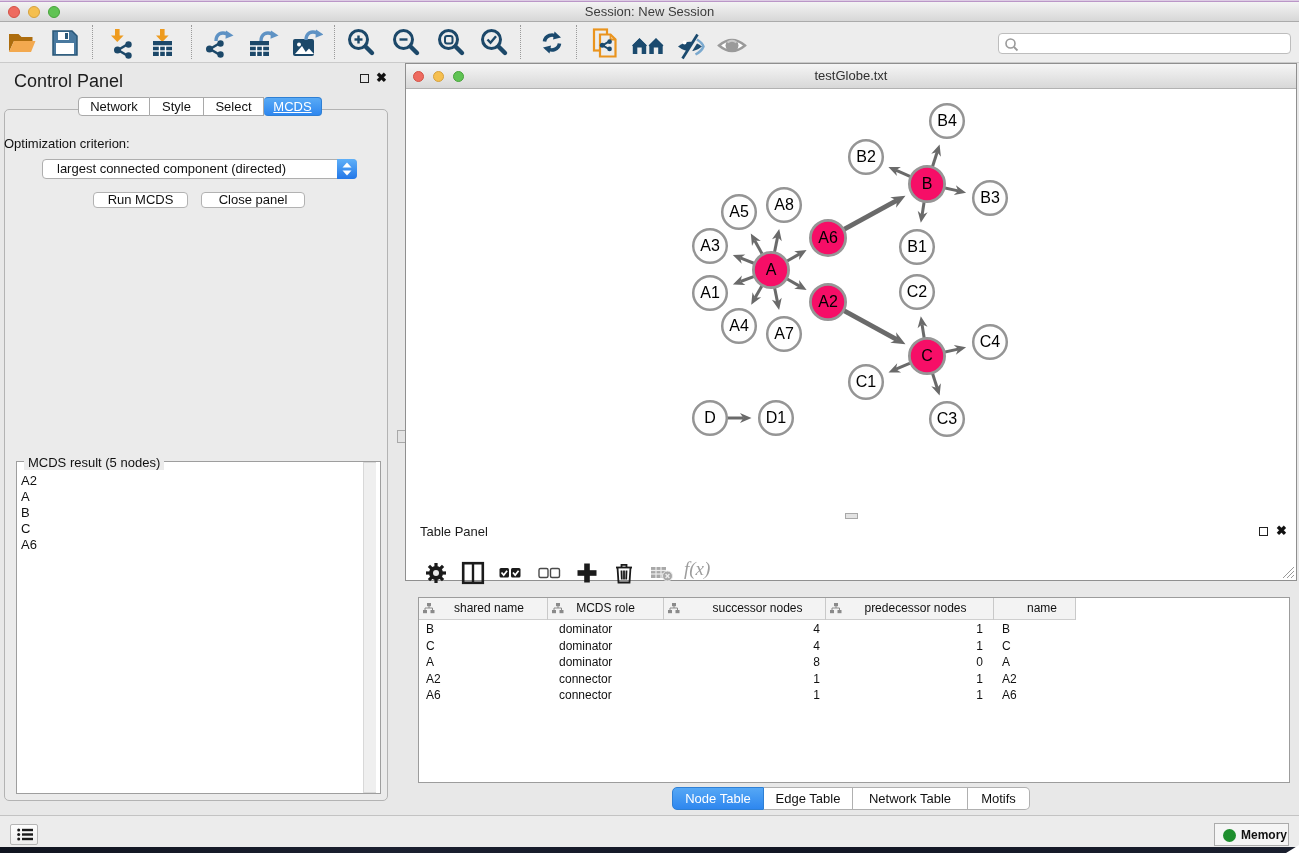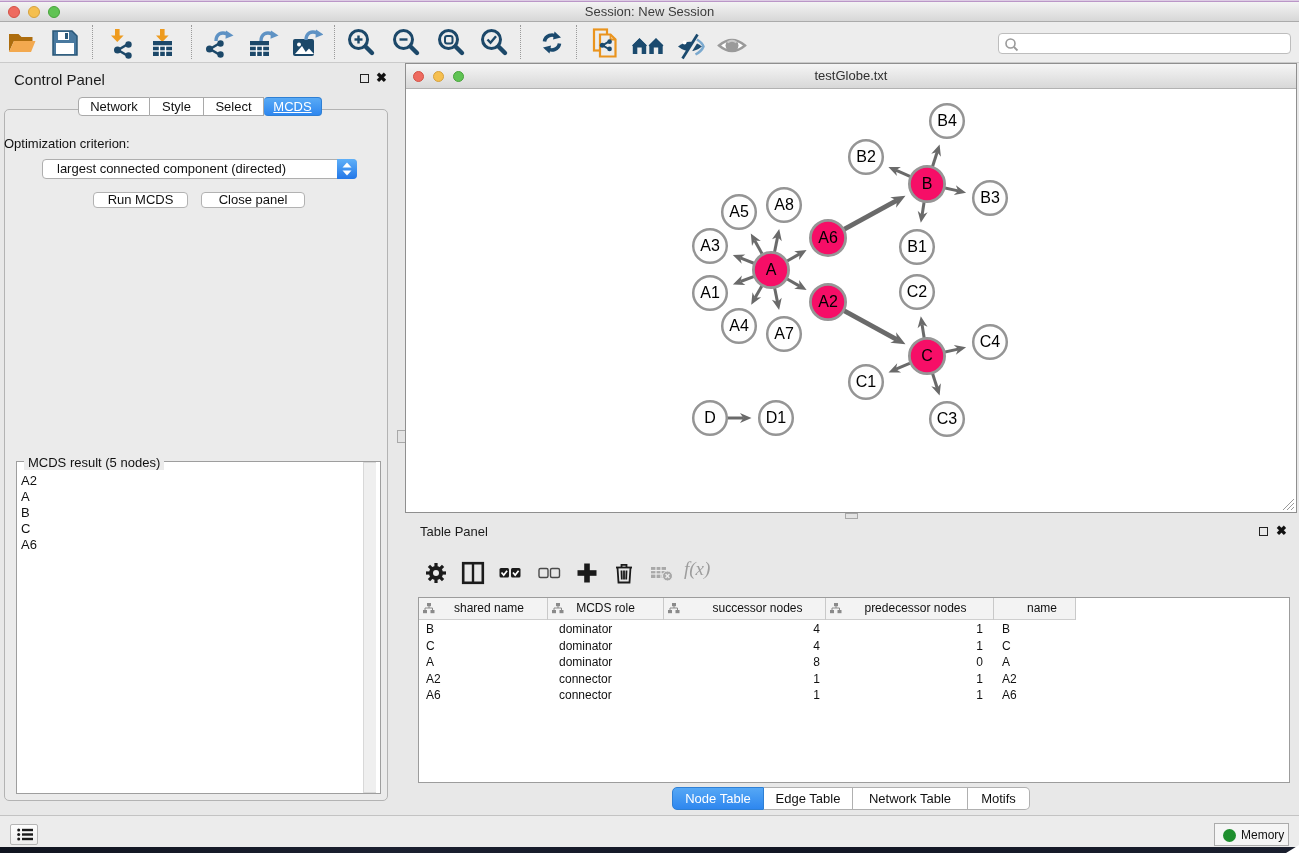--- a/index.html
+++ b/index.html
@@ -12,40 +12,40 @@
 .tl { position:absolute; width:12px; height:12px; border-radius:50%; top:4px; }
 #tl-r { left:8px;  background:#ee6b60; border:1px solid #d35246; }
 #tl-y { left:28px; background:#f5bf4f; border:1px solid #d6a13d; }
 #tl-g { left:48px; background:#60c354; border:1px solid #47a33b; }
 #toolbar { left:0; top:22px; width:1299px; height:41px; background:#ededed; border-bottom:1px solid #cacaca; }
 .tbi { position:absolute; top:5px; }
 .tsep { position:absolute; top:3px; height:34px; border-left:1px dotted #9a9a9a; width:0; }
 #searchbox { position:absolute; left:998px; top:11px; width:293px; height:21px; background:#fff; border:1px solid #bdbdbd; border-radius:4px; }
 #main { left:0; top:63px; width:1299px; height:752px; background:#e8e8e8; }
 
-#cp-title { left:14px; top:71px; font-size:15px; color:#1c1c1c; }
+#cp-title { left:14px; top:71px; font-size:18px; color:#1c1c1c; }
 .float-btn { width:9px; height:9px; border:1.6px solid #222; background:transparent; }
 .close-x { font-size:13px; font-weight:bold; color:#111; line-height:12px; }
 #cp-panel { left:4px; top:109px; width:384px; height:692px; border:1px solid #b3b3b3; border-radius:5px; background:#ebebeb; }
 #cp-tabs { left:78px; top:97px; height:19px; display:flex; font-size:13px; }
 #cp-tabs .tab { background:#fff; border:1px solid #a9a9a9; border-left:none; line-height:17px; text-align:center; color:#111; }
 #cp-tabs .tab.first { border-left:1px solid #a9a9a9; border-radius:4px 0 0 4px; }
 #cp-tabs .tab.sel { background:linear-gradient(#59aaf5,#2e87ef); color:#fff; border-color:#2e7fd4; border-radius:4px;text-decoration:underline; }
 #opt-label { left:4px; top:136px; width:384px; font-size:13px; color:#111; }
 #dropdown { left:42px; top:159px; width:315px; height:20px; background:#fff; border:1px solid #aeaeae; border-radius:4px; font-size:13px; line-height:18px; padding-left:14px; color:#111; }
 #dd-cap { position:absolute; right:-1px; top:-1px; width:20px; height:20px; border-radius:0 4px 4px 0; background:linear-gradient(#5fb0f8,#2377e8); }
 #dd-cap svg { position:absolute; left:4px; top:3px; }
 .cbtn { height:16px; background:#fff; border:1px solid #b2b2b2; border-radius:4px; font-size:13px; line-height:14px; text-align:center; color:#111; }
 #mcds-box { left:16px; top:461px; width:365px; height:333px; border:1px solid #9e9e9e; background:#fff; }
 #mcds-legend { left:24px; top:455px; background:#ebebeb; padding:0 4px; font-size:13px; color:#111; }
 #mcds-list { left:17px; top:462px; width:356px; font-size:13px; line-height:16px; color:#111; padding:11px 0 0 4px; }
 #mcds-scroll { left:363px; top:462px; width:13px; height:331px; background:#efefef; border:1px solid #d8d8d8; border-right:none; }
 #split-handle { left:397px; top:430px; width:9px; height:13px; background:#e3e3e3; border:1px solid #a8a8a8; }
 
-#net { left:405px; top:63px; width:892px; height:450px; background:#fff; border:1px solid #8f8f8f; }
+#net { left:405px; top:63px; width:892px; height:518px; background:#fff; border:1px solid #8f8f8f; }
 #net-titlebar { position:absolute; left:0; top:0; width:100%; height:25px; background:linear-gradient(#f5f5f5,#d8d8d8); border-bottom:1px solid #b2b2b2; }
 #net-titlebar .title { width:100%; text-align:center; line-height:24px; font-size:13px; color:#303030; }
 #net .tl { top:7px; width:11px; height:11px; }
 #net #ntl-r { left:7px;  background:#ee6b60; border:1px solid #d35246; }
 #net #ntl-y { left:27px; background:#f5bf4f; border:1px solid #d6a13d; }
 #net #ntl-g { left:47px; background:#60c354; border:1px solid #47a33b; }
 #graph-wrap { position:absolute; left:0; top:25px; width:890px; height:423px; }
 #net-grip { position:absolute; right:1px; bottom:1px; }
 #hsplit-handle { left:845px; top:513px; width:13px; height:6px; background:#e3e3e3; border:1px solid #a8a8a8; }
 
@@ -58,21 +58,21 @@
 .tr { position:absolute; left:0; width:870px; height:17px; line-height:16px; color:#111; }
 .td { position:absolute; top:0; height:16px; }
 
 #bot-tabs { left:672px; top:787px; height:23px; display:flex; font-size:13px; }
 #bot-tabs .tab { background:#fff; border:1px solid #b0b0b0; border-left:none; line-height:21px; text-align:center; color:#111; }
 #bot-tabs .tab.sel { background:linear-gradient(#55a7f5,#2e87ef); color:#fff; border:1px solid #2e7fd4; border-radius:5px 0 0 5px; }
 #bot-tabs .tab.last { border-radius:0 5px 5px 0; }
 
 #statusbar { left:0; top:815px; width:1299px; height:32px; background:#ececec; border-top:1px solid #c3c3c3; }
 #list-btn { position:absolute; left:10px; top:8px; width:28px; height:21px; background:linear-gradient(#fdfdfd,#ededed); border:1px solid #b5b5b5; border-radius:2px; }
-#mem-btn { position:absolute; left:1214px; top:7px; width:75px; height:23px; background:#f5f5f5; border:1px solid #ababab; font-size:12px; color:#111; }
+#mem-btn { position:absolute; left:1214px; top:7px; width:75px; height:23px; background:#f5f5f5; border:1px solid #ababab; font-size:12px; color:#111;font-weight:bold; }
 #mem-btn .dot { position:absolute; left:8px; top:5px; width:13px; height:13px; border-radius:50%; background:#1e8f2e; }
 #mem-btn .lbl { position:absolute; left:26px; top:4px; }
 #desktop-bottom { left:0; top:847px; width:1299px; height:6px; background:linear-gradient(90deg,#10141f,#1b2030 30%,#121624 60%,#1a1f2e); }
 #desk-corner { left:1286px; top:845px; width:0; height:0; border-style:solid; border-width:0 0 8px 13px; border-color:transparent transparent #ffffff transparent; }
 </style>
 </head>
 <body>
 <div id="desktop-top" class="abs"></div>
 <div id="titlebar" class="abs">
   <div class="title">Session: New Session</div>

